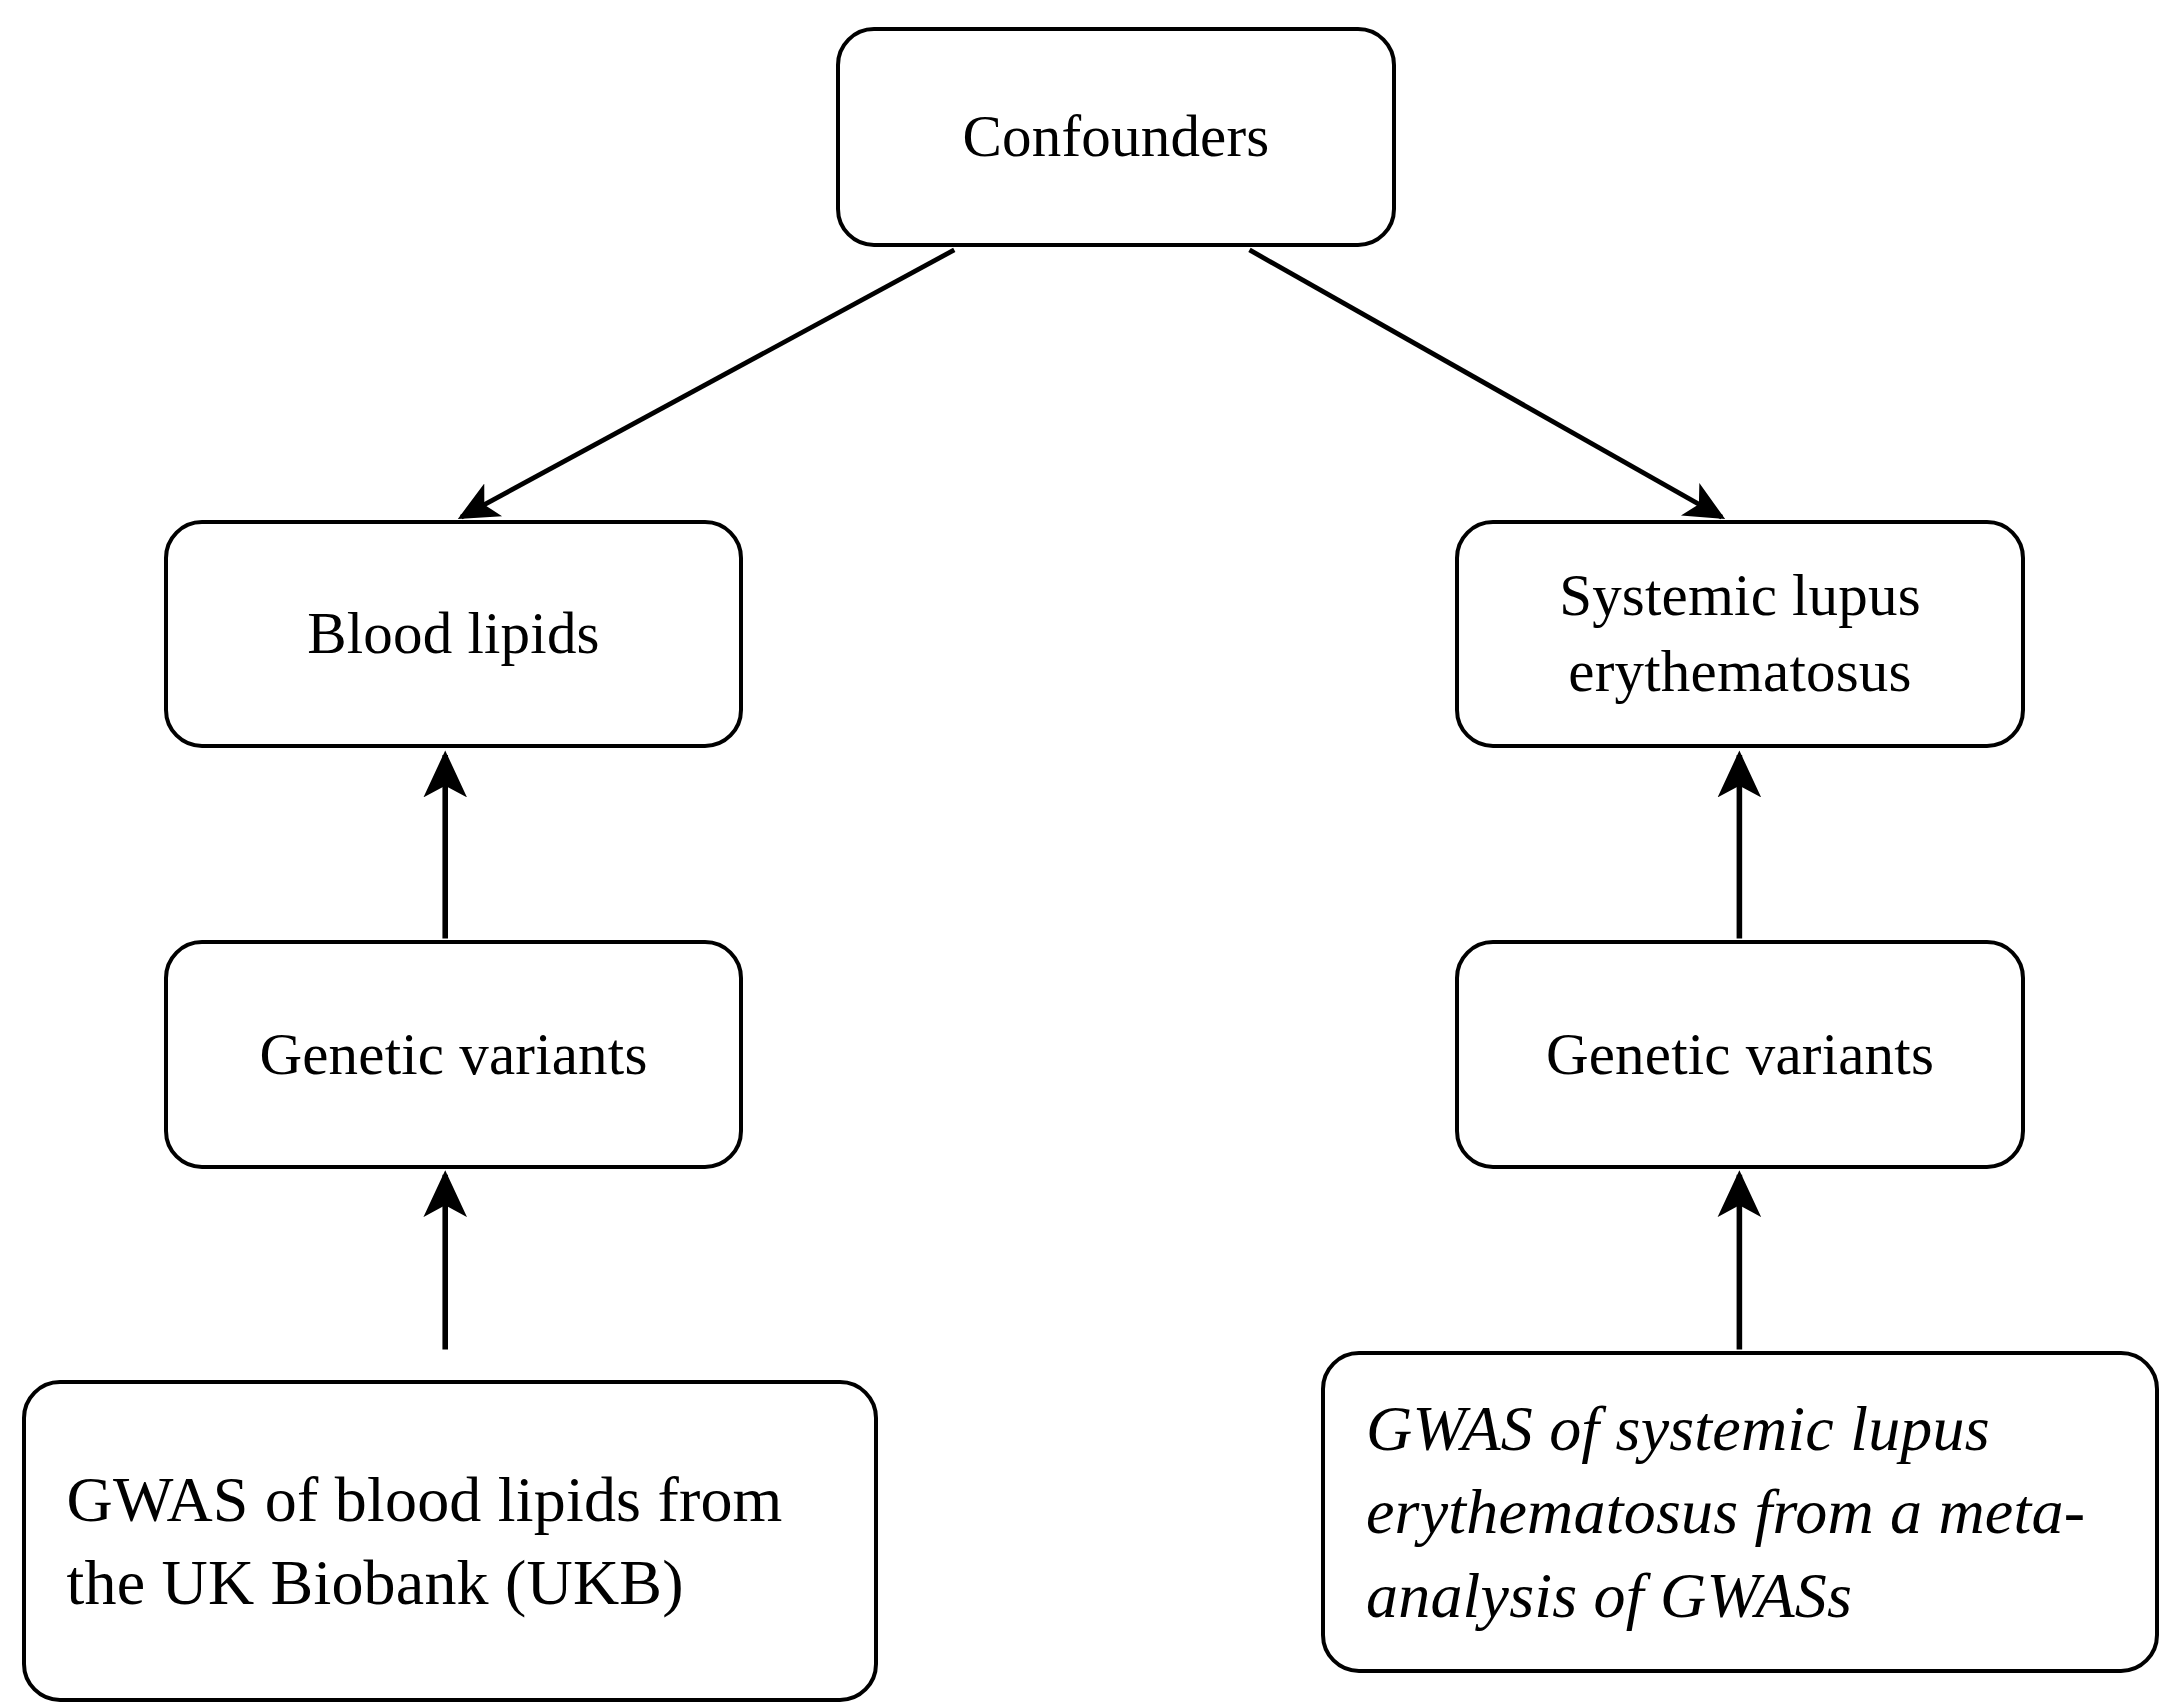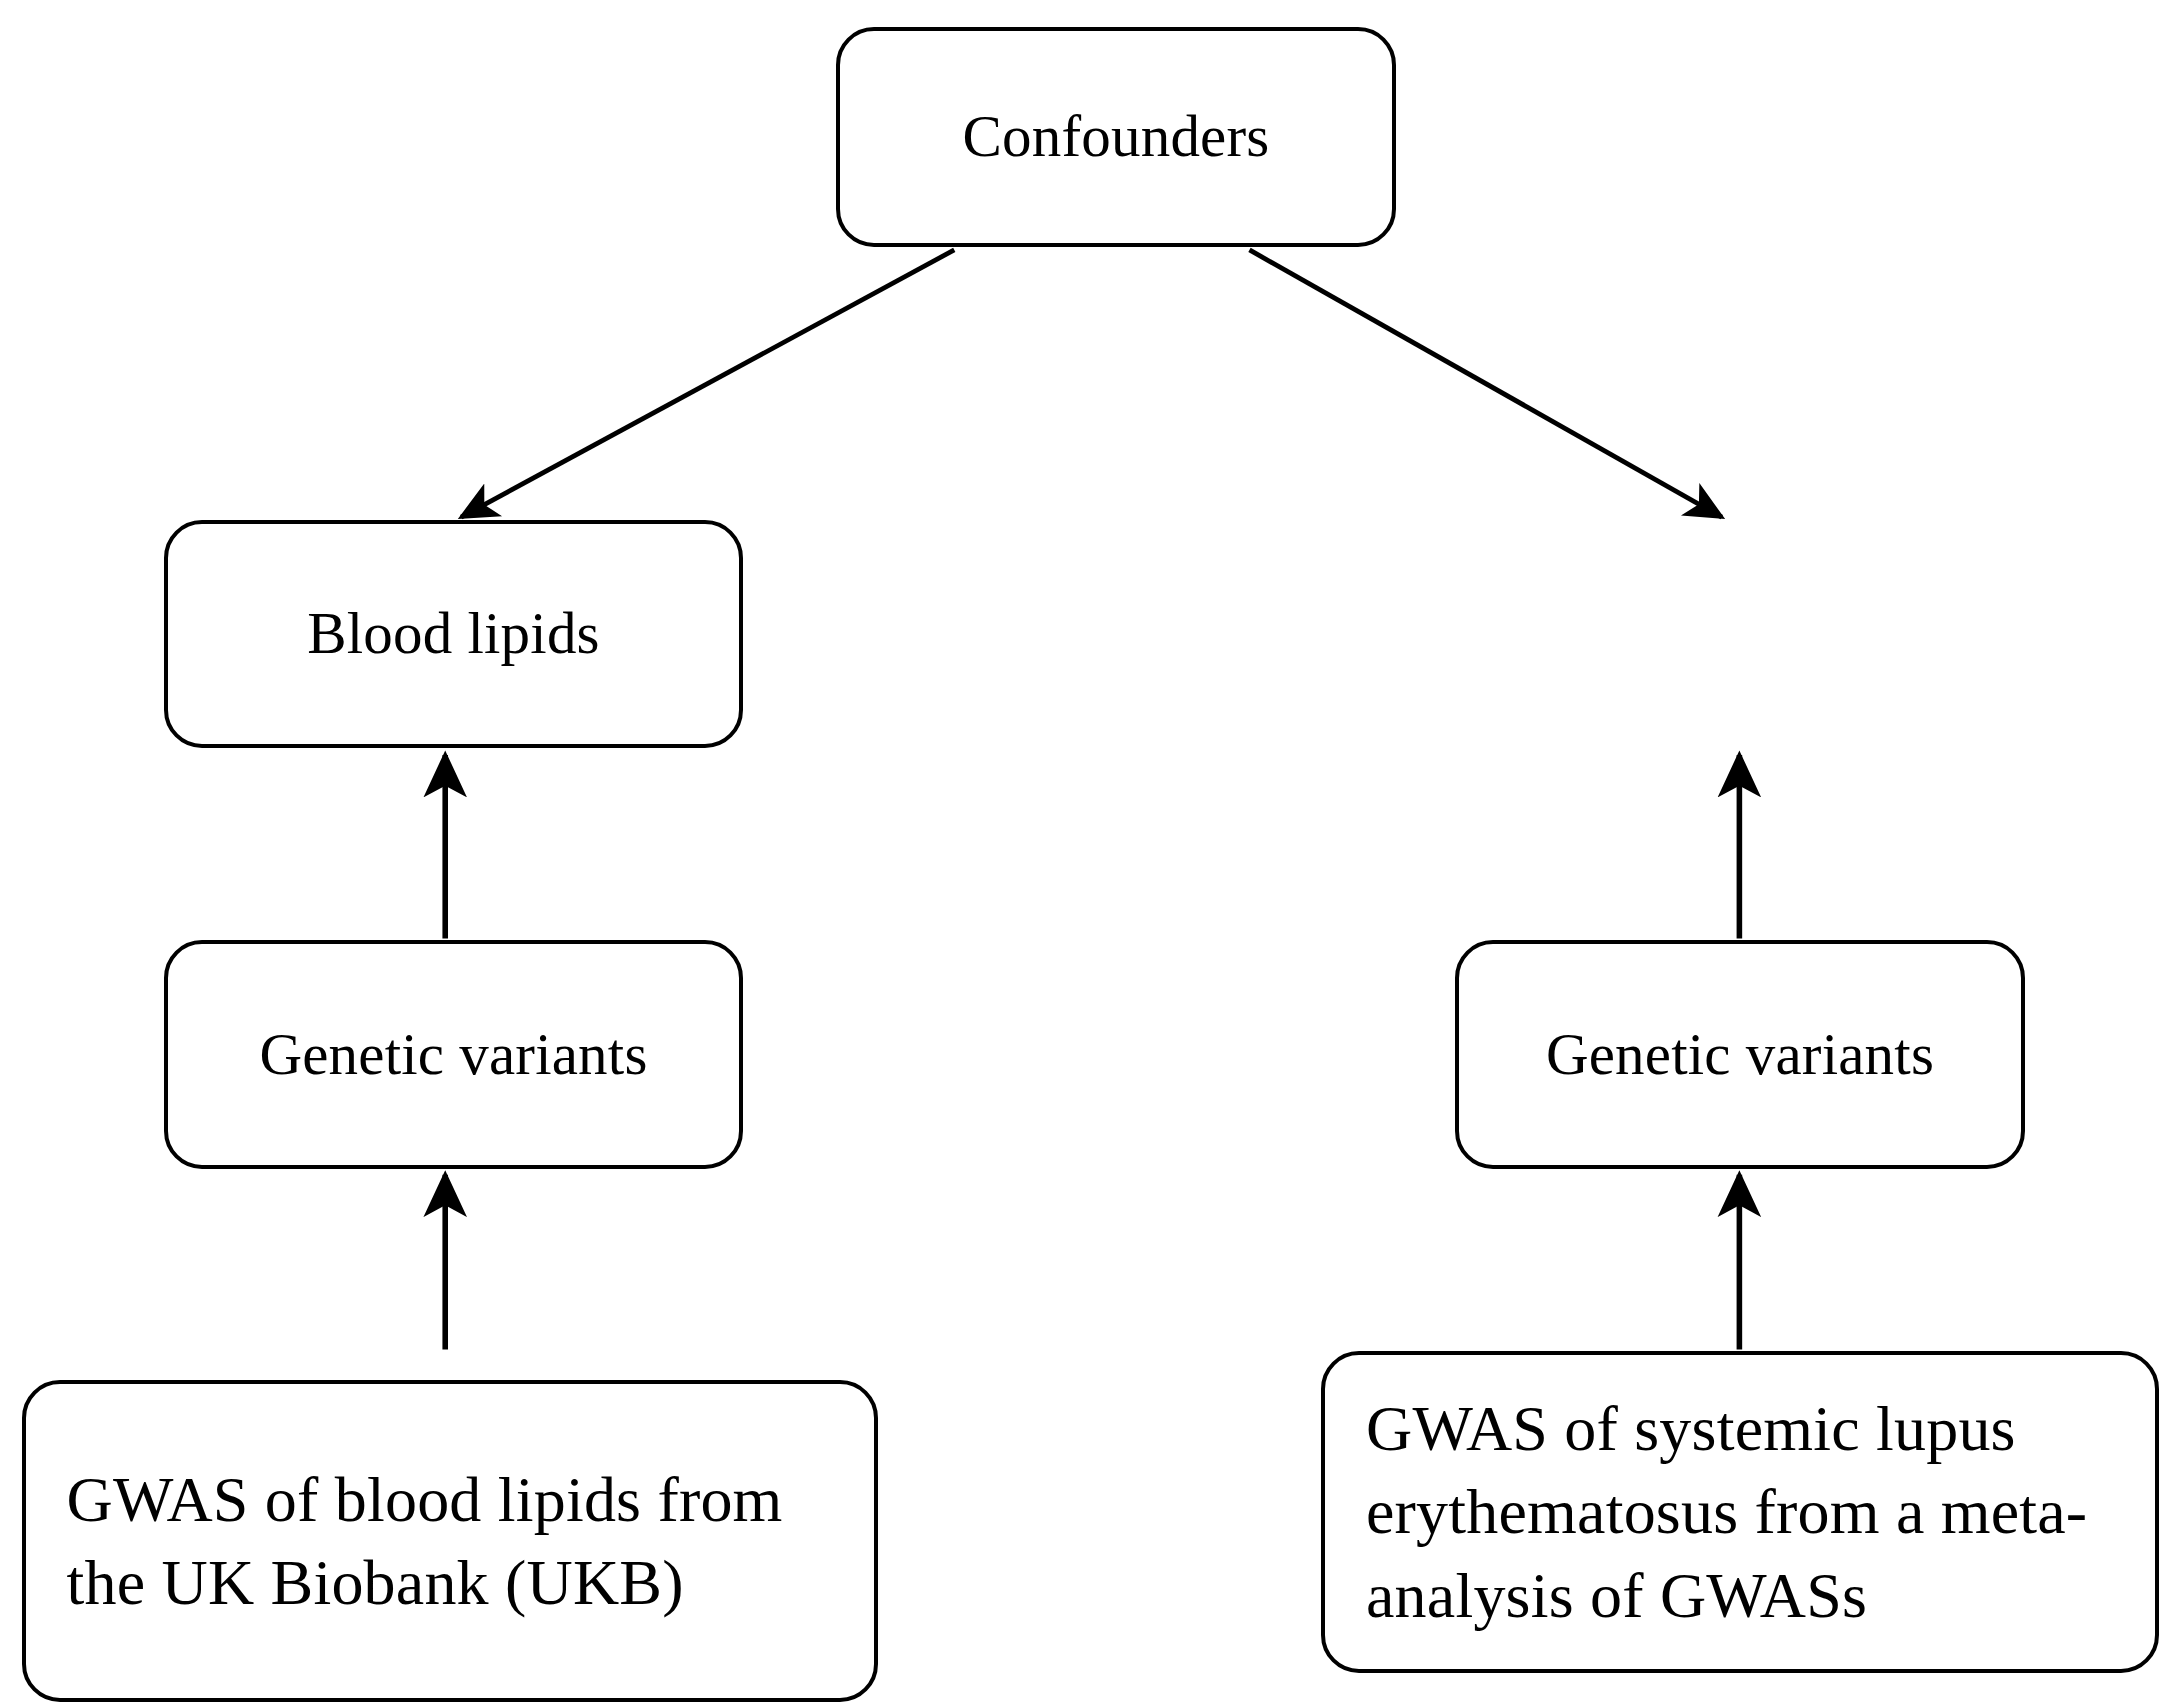--- a/index.html
+++ b/index.html
@@ -56,21 +56,21 @@
     font-size: 64px;
   }
 
   
   #node-confounders      { left: 836px; top: 27px;   width: 560px;  height: 220px; }
   #node-blood-lipids     { left: 164px;  top: 520px;  width: 579px;  height: 228px; }
   #node-sle              { left: 1455px; top: 520px;  width: 570px;  height: 228px; }
   #node-genetic-left     { left: 164px;  top: 940px; width: 579px;  height: 229px; }
   #node-genetic-right    { left: 1455px; top: 940px; width: 570px;  height: 229px; }
   #node-gwas-lipids      { left: 21.5px;   top: 1380px; width: 856px; height: 322px; }
-  #node-gwas-sle         { left: 1321px; top: 1351px; width: 838px; height: 322px; }
+  #node-gwas-sle         { left: 1321px; top: 1351px; width: 838px; height: 322px; font-style: italic; }
 </style>
 </head>
 <body>
 
 <div id="canvas">
 
   <svg id="edges" viewBox="0 0 2736 2134" aria-hidden="true">
     <defs>
       <marker id="arrowhead" markerWidth="9" markerHeight="9" refX="7.6" refY="4.5" orient="auto" markerUnits="strokeWidth">
         <path d="M 0 0.6 L 8.4 4.5 L 0 8.4 L 2.1 4.5 Z" fill="#000000"></path>
@@ -91,20 +91,23 @@
   </svg>
 
   <div class="node" id="node-confounders">
     <span class="node-label">Confounders</span>
   </div>
 
   <div class="node" id="node-blood-lipids">
     <span class="node-label">Blood lipids</span>
   </div>
 
+  <div class="node" id="node-sle">
+    <span class="node-label">Systemic lupus erythematosus</span>
+  </div>
 
   <div class="node" id="node-genetic-left">
     <span class="node-label">Genetic variants</span>
   </div>
 
   <div class="node" id="node-genetic-right">
     <span class="node-label">Genetic variants</span>
   </div>
 
   <div class="node align-left" id="node-gwas-lipids">

